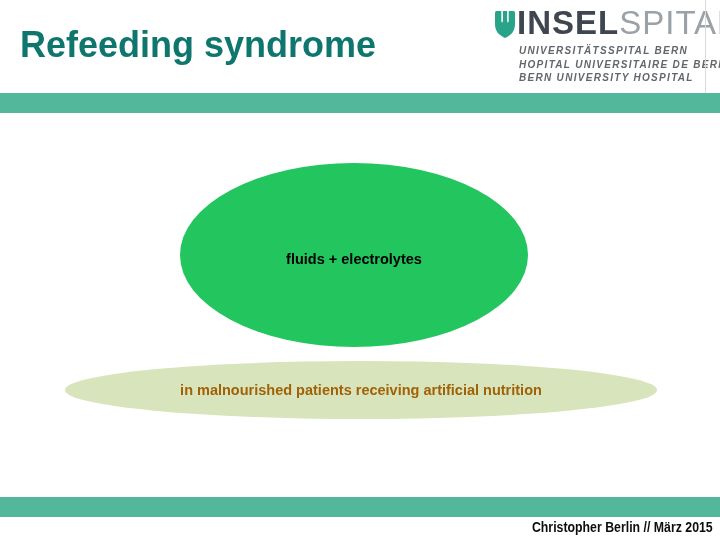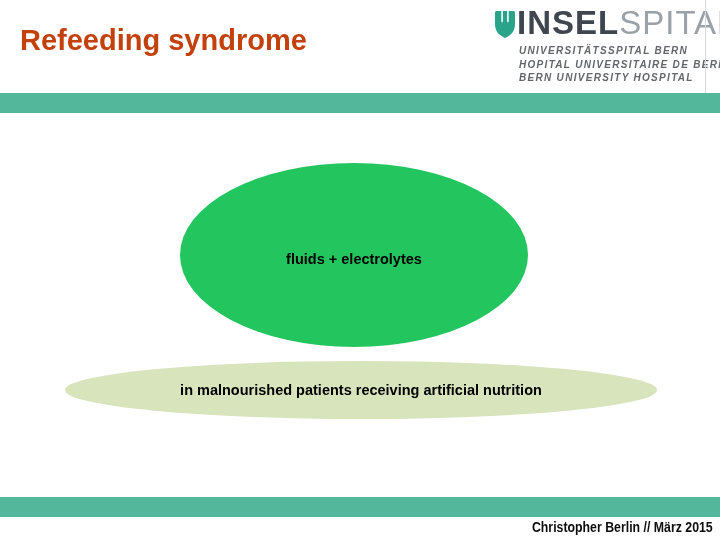--- a/index.html
+++ b/index.html
@@ -14,23 +14,23 @@
   .slide {
     position: relative;
     width: 720px;
     height: 540px;
     background: #ffffff;
   }
   .slide-title {
     position: absolute;
     left: 20px;
     top: 24px;
-    font-size: 29px;
+    font-size: 36px;
     font-weight: bold;
-    color: #c2410c;
+    color: #0f766e;
     letter-spacing: 0px;
     white-space: nowrap;
   }
   .accent-bar {
     position: absolute;
     left: 0;
     width: 720px;
     height: 20px;
     background: #53b79b;
   }
@@ -108,21 +108,21 @@
     height: 58px;
     background: #d8e4bb;
     border-radius: 50%;
     display: flex;
     align-items: center;
     justify-content: center;
   }
   .wide-ellipse .ellipse-label {
     font-size: 14.5px;
     font-weight: bold;
-    color: #000000;
+    color: #a16207;
   }
 
   .slide-footer {
     position: absolute;
     right: 7px;
     top: 519px;
     font-size: 14.5px;
     font-weight: bold;
     color: #0d0d0d;
     white-space: nowrap;

